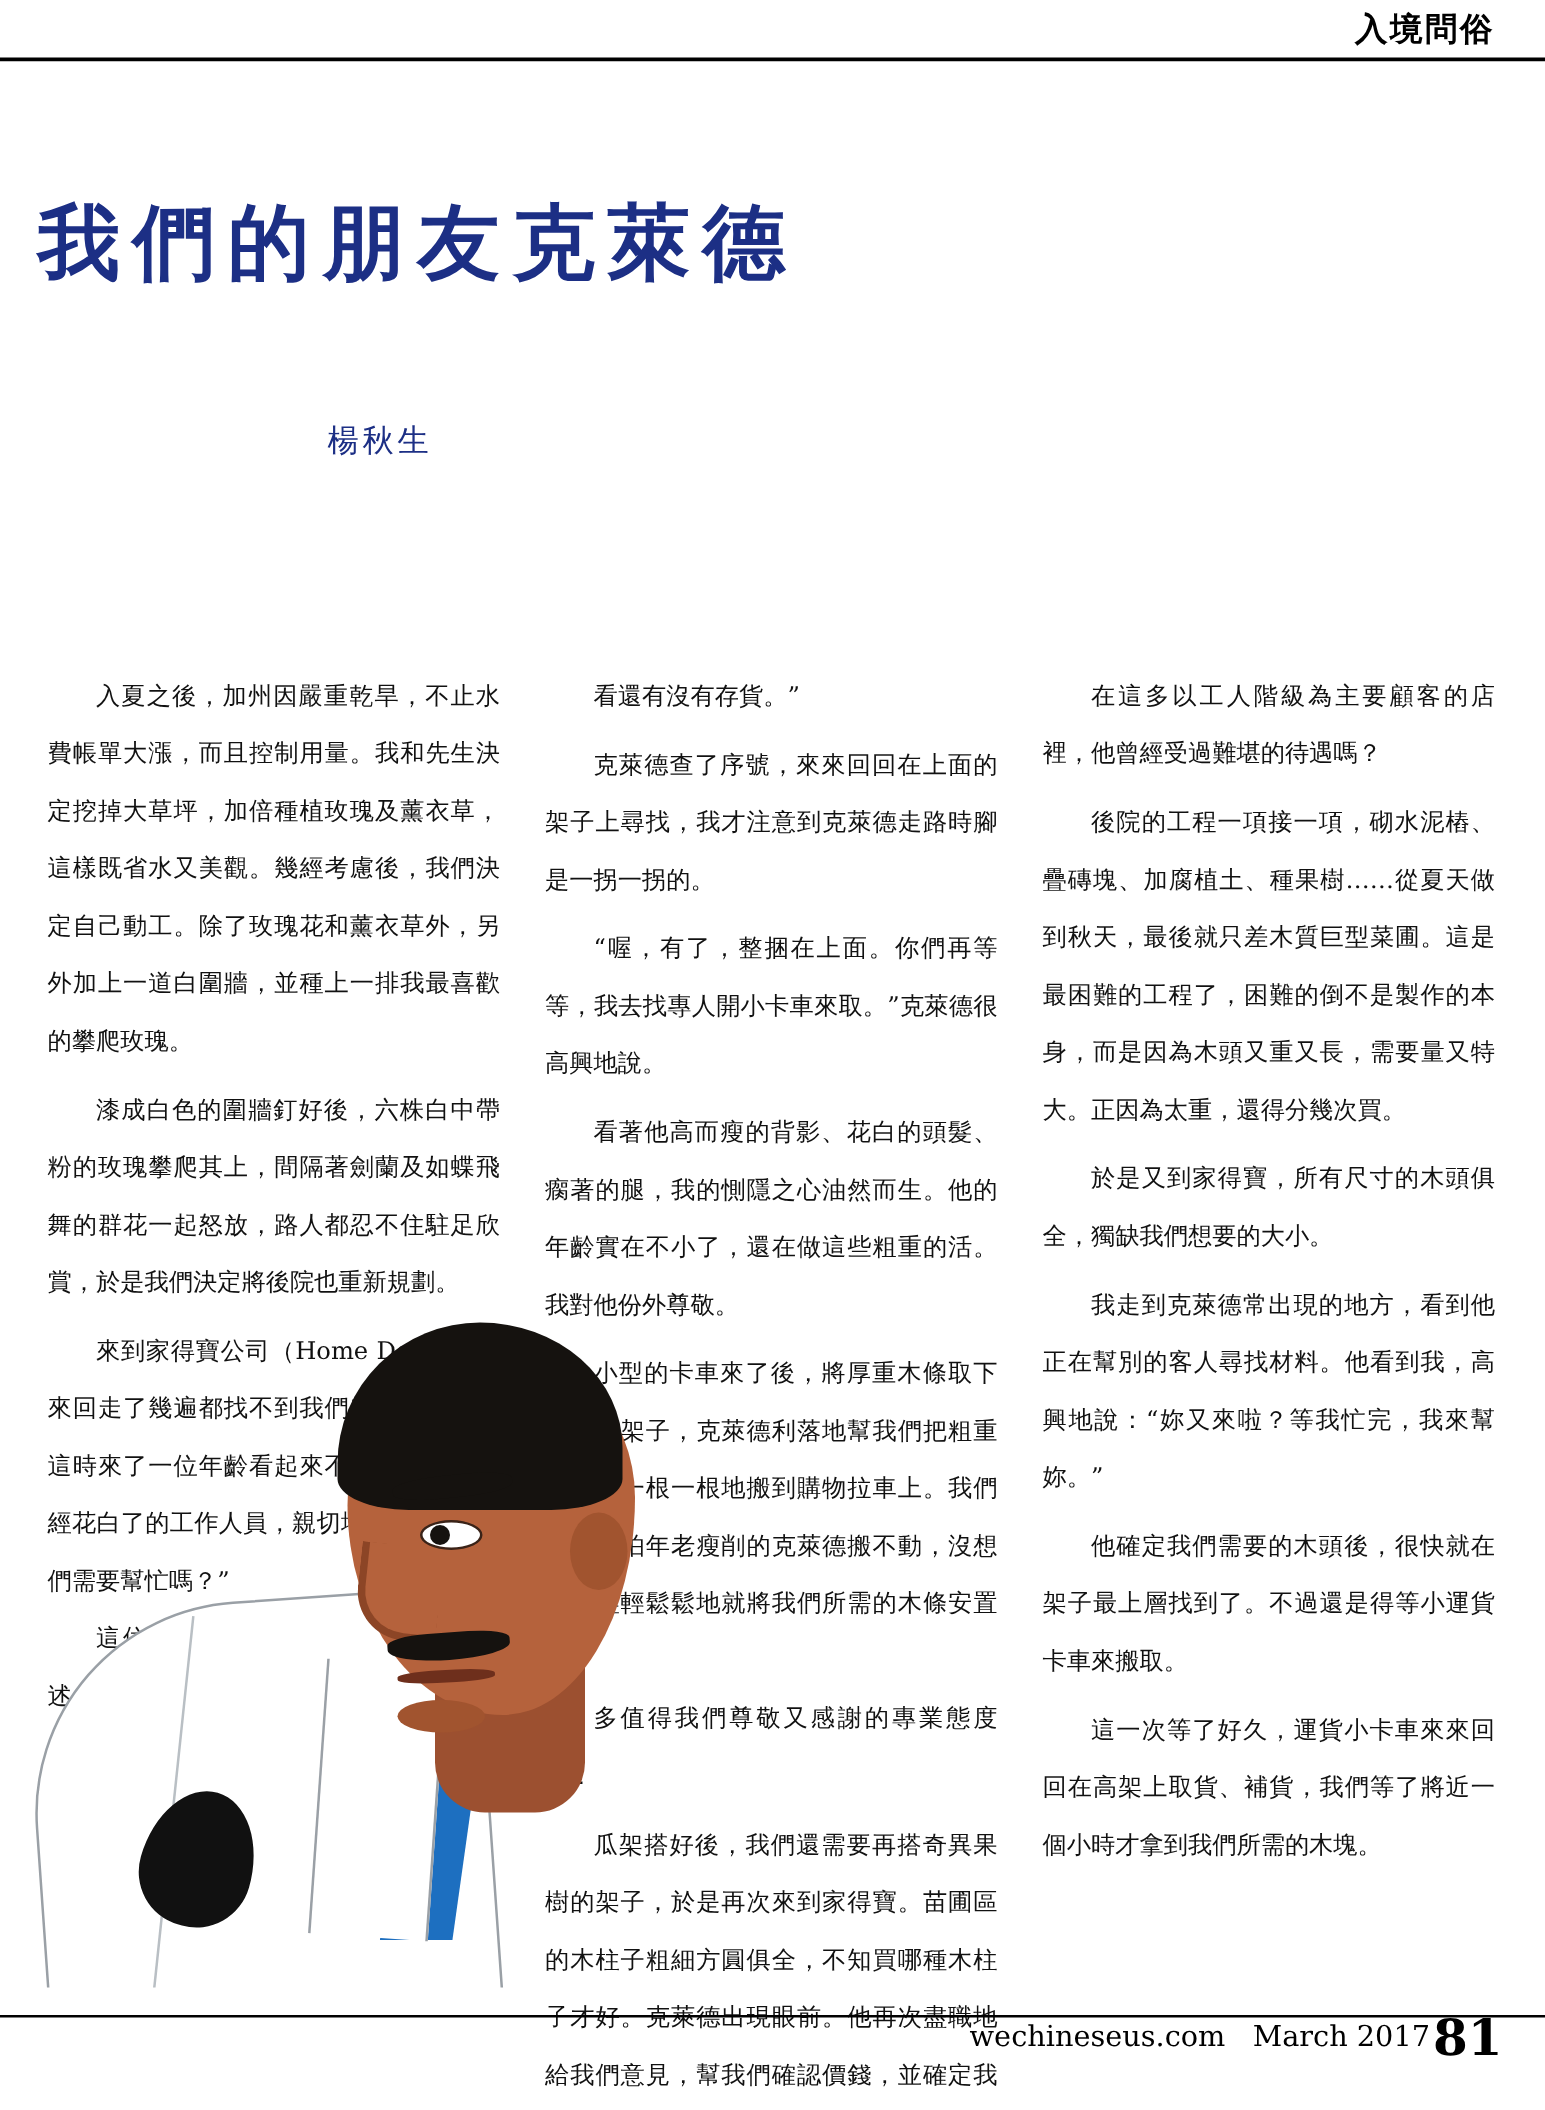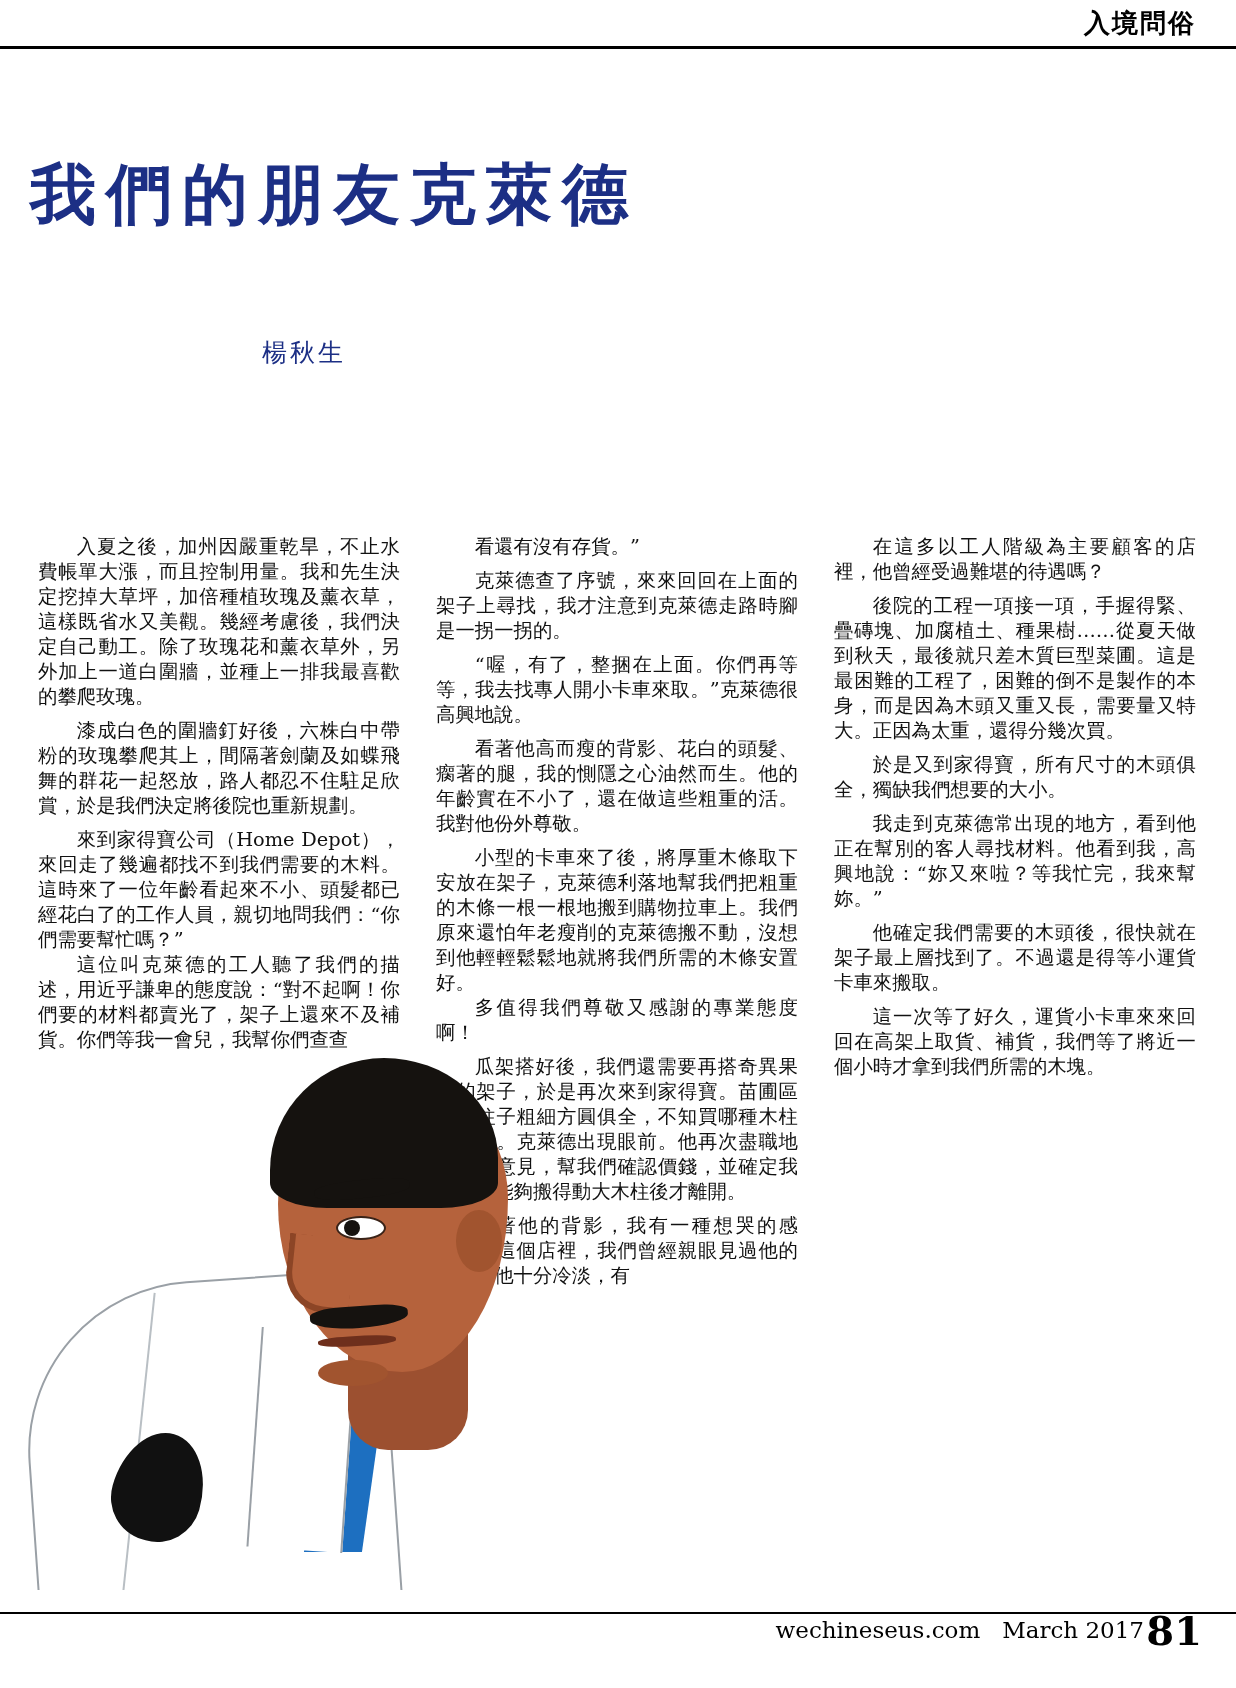--- a/index.html
+++ b/index.html
@@ -160,21 +160,21 @@
     top: 534px;
     width: 1160px;
     height: 1030px;
     display: flex;
     gap: 36px;
   }
   .col {
     width: 362px;
     font-family: "DejaVu Serif", "Liberation Serif", serif;
     font-size: 19.4px;
-    line-height: 25px;
+    line-height: 46px;
     color: #111111;
     text-align: justify;
     text-justify: inter-character;
   }
   .col p {
     margin: 0 0 0 0;
     text-indent: 2em;
   }
   .col p + p { margin-top: 9px; }
   .tap { float: left; clear: left; height: 31.6px; }
@@ -379,21 +379,21 @@
       <div class="rtap" style="width:0px"></div>
       <div class="rtap" style="width:0px"></div>
       <div class="rtap" style="width:0px"></div>
       <p>多值得我們尊敬又感謝的專業態度啊！</p>
       <p>瓜架搭好後，我們還需要再搭奇異果樹的架子，於是再次來到家得寶。苗圃區的木柱子粗細方圓俱全，不知買哪種木柱子才好。克萊德出現眼前。他再次盡職地給我們意見，幫我們確認價錢，並確定我們自己能夠搬得動大木柱後才離開。</p>
       <p>看著他的背影，我有一種想哭的感覺。在這個店裡，我們曾經親眼見過他的同事對他十分冷淡，有</p>
     </div>
 
     <div class="col col-3">
       <p>在這多以工人階級為主要顧客的店裡，他曾經受過難堪的待遇嗎？</p>
-      <p>後院的工程一項接一項，手握得緊、疊磚塊、加腐植土、種果樹……從夏天做到秋天，最後就只差木質巨型菜圃。這是最困難的工程了，困難的倒不是製作的本身，而是因為木頭又重又長，需要量又特大。正因為太重，還得分幾次買。</p>
+      <p>後院的工程一項接一項，砌水泥樁、疊磚塊、加腐植土、種果樹……從夏天做到秋天，最後就只差木質巨型菜圃。這是最困難的工程了，困難的倒不是製作的本身，而是因為木頭又重又長，需要量又特大。正因為太重，還得分幾次買。</p>
       <p>於是又到家得寶，所有尺寸的木頭俱全，獨缺我們想要的大小。</p>
       <p>我走到克萊德常出現的地方，看到他正在幫別的客人尋找材料。他看到我，高興地說：“妳又來啦？等我忙完，我來幫妳。”</p>
       <p>他確定我們需要的木頭後，很快就在架子最上層找到了。不過還是得等小運貨卡車來搬取。</p>
       <p>這一次等了好久，運貨小卡車來來回回在高架上取貨、補貨，我們等了將近一個小時才拿到我們所需的木塊。</p>
     </div>
 
   </div>
 
   <div class="illus">
     <div class="shirt-body"></div>

